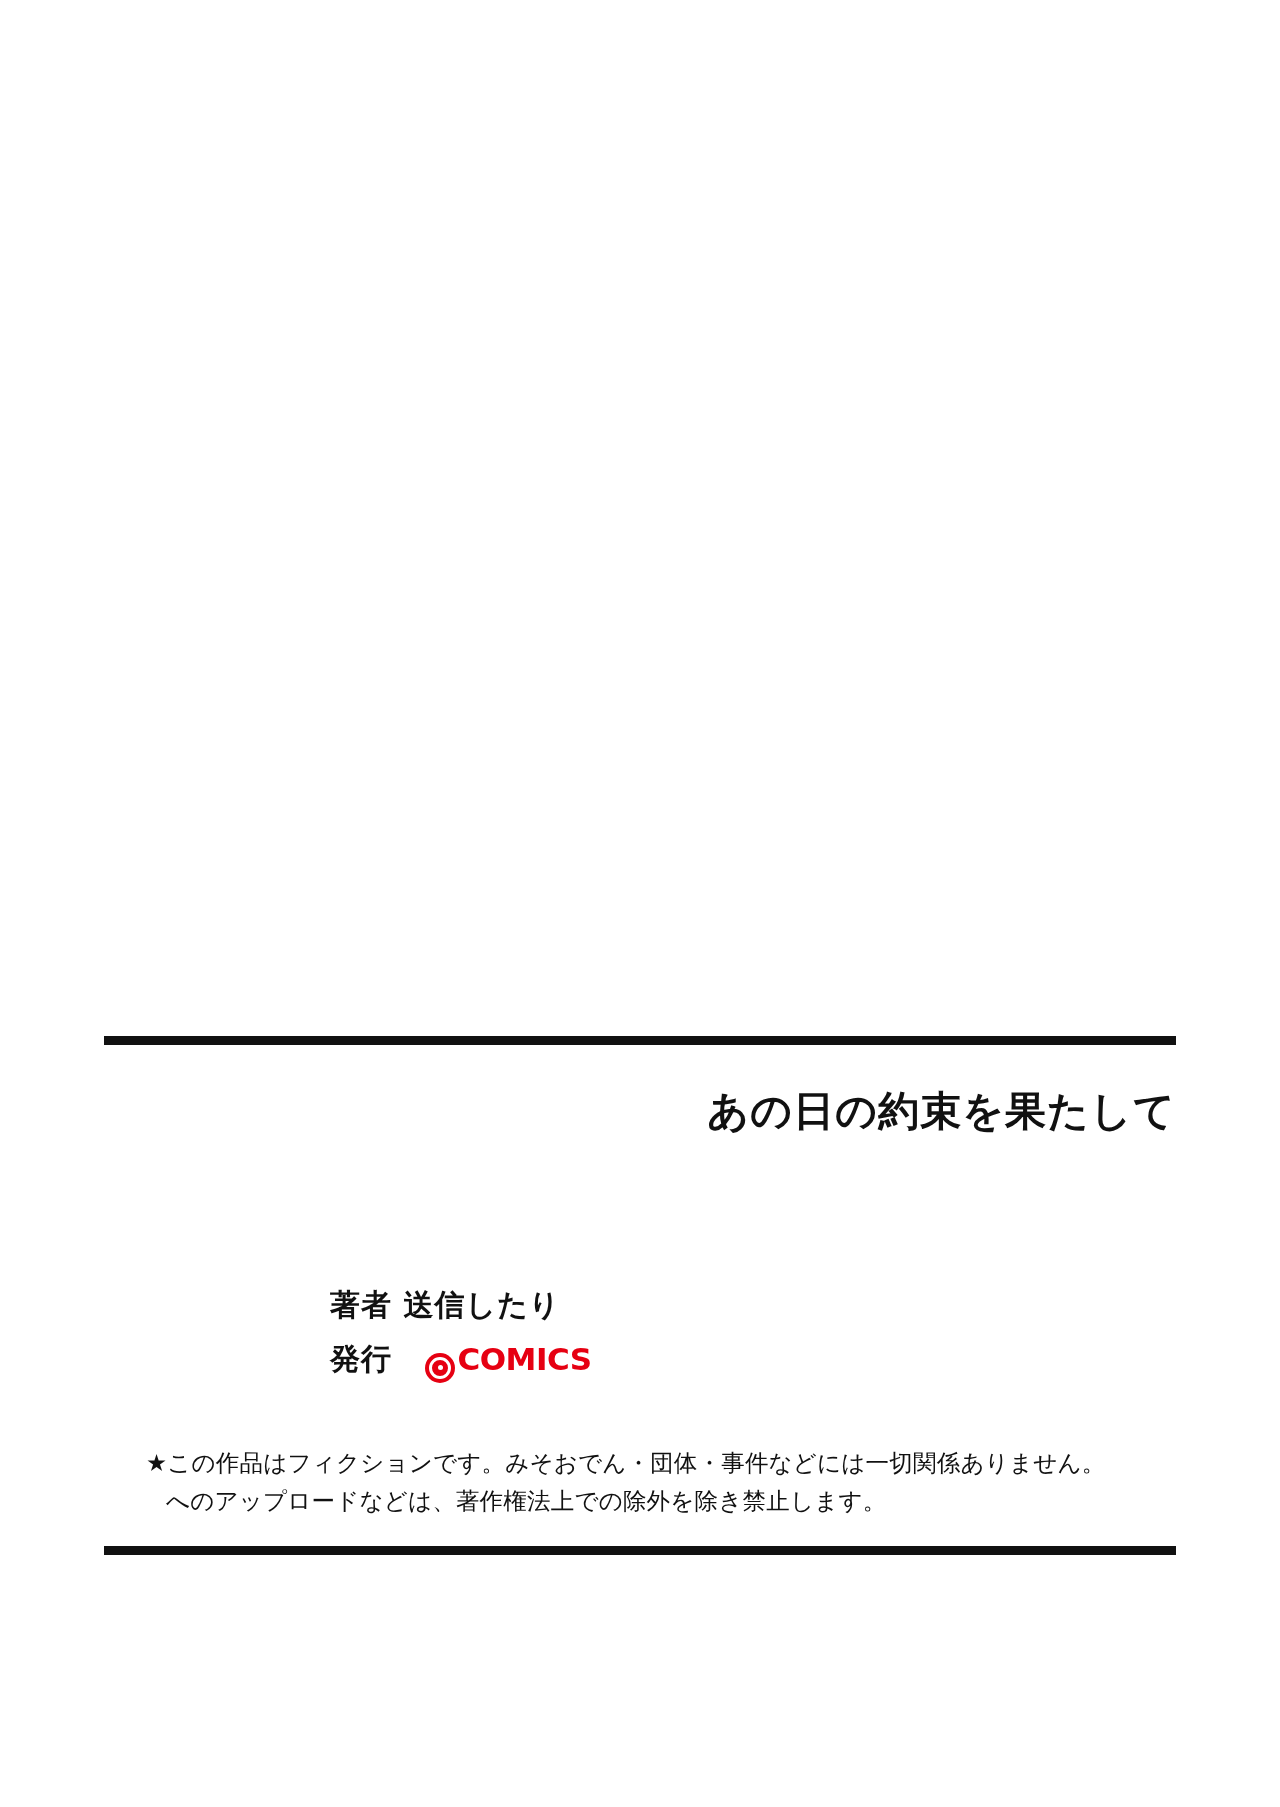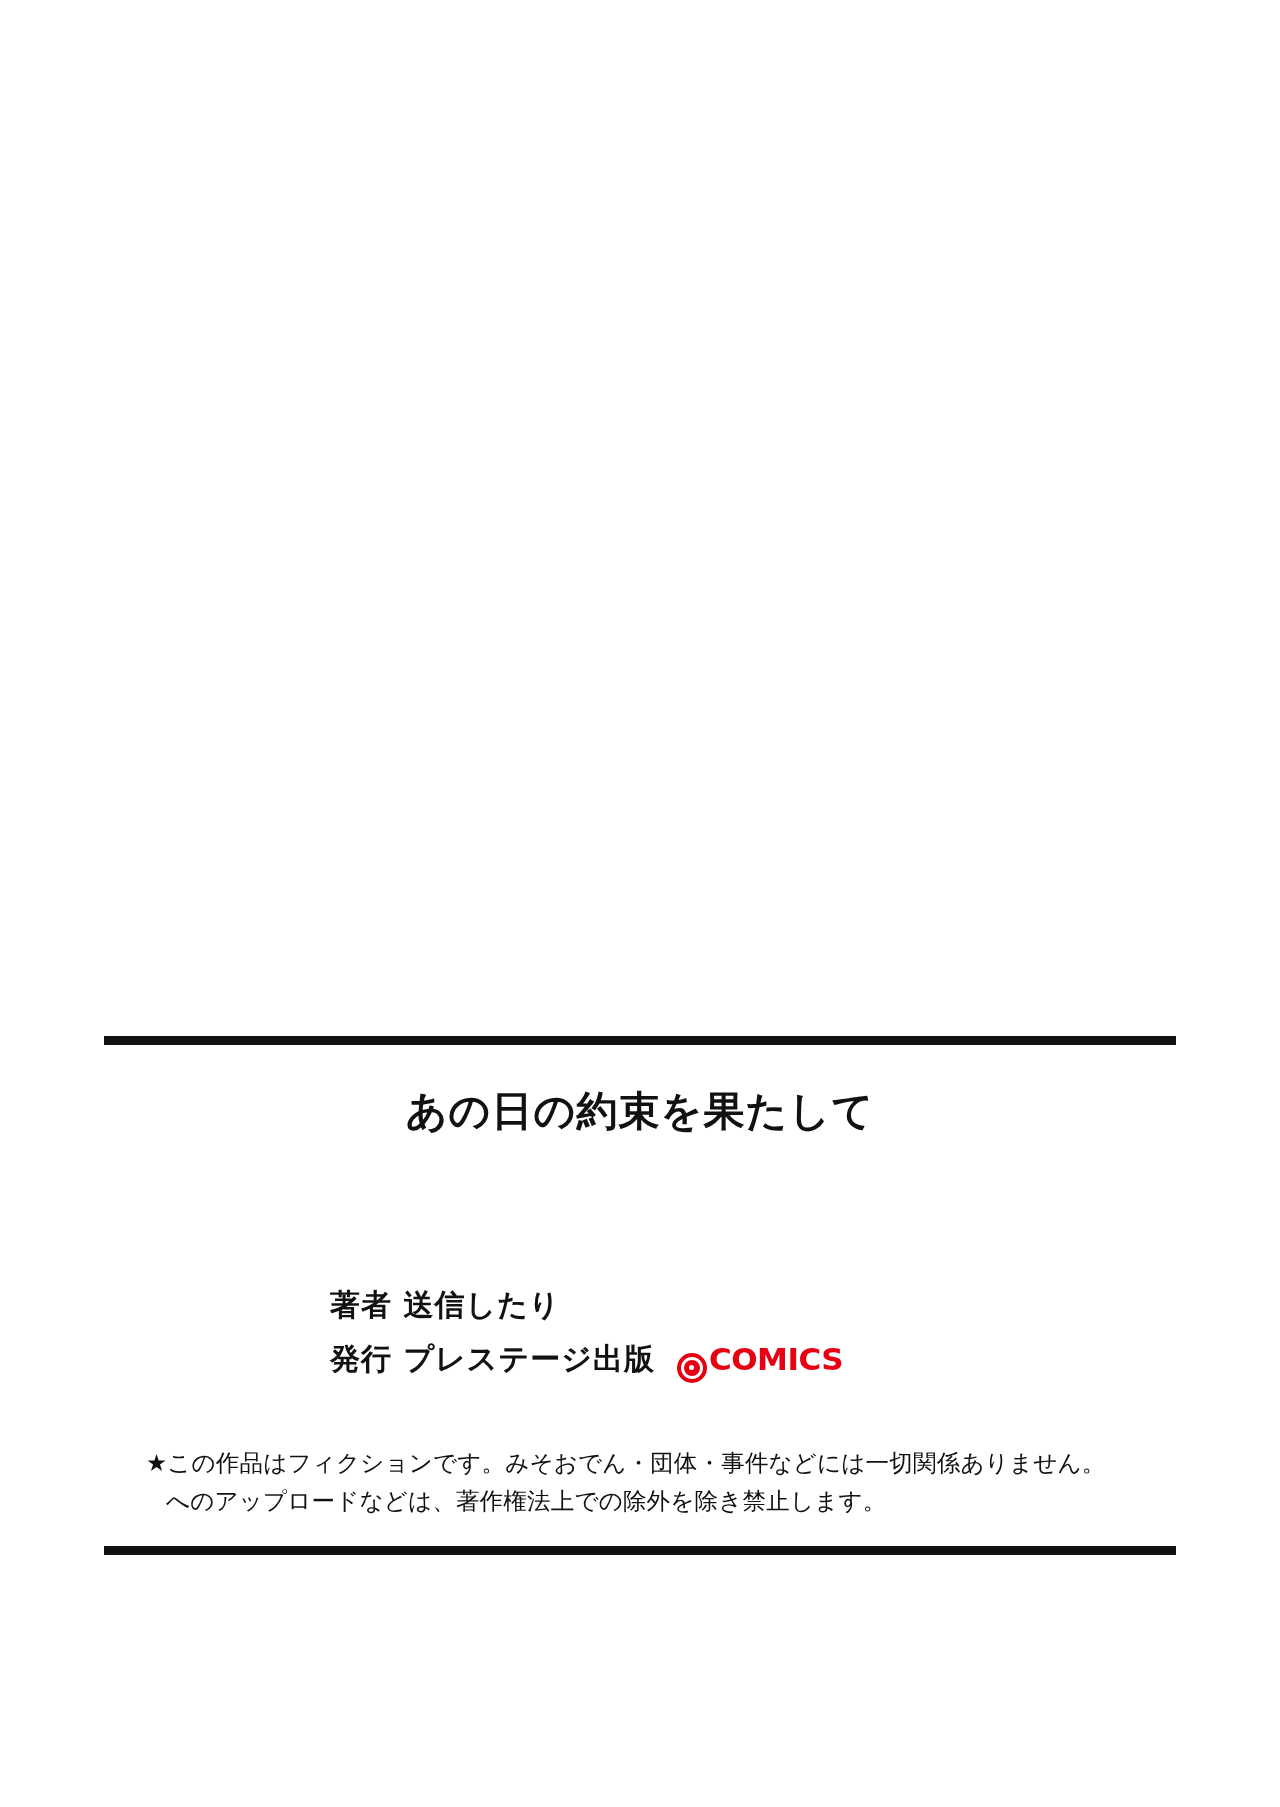--- a/index.html
+++ b/index.html
@@ -37,21 +37,21 @@
   }
 
   .rule-bottom {
     width: 100%;
     height: 9px;
     background: #111111;
     margin-top: 26px;
   }
 
   .work-title {
-    text-align: center;
+    text-align: right;
     font-size: 41px;
     line-height: 1.2;
     font-weight: 700;
     letter-spacing: 1px;
     margin-top: 42px;
     color: #111111;
     font-family: "DejaVu Sans", "Liberation Sans", sans-serif;
   }
 
   .credits {
@@ -153,21 +153,20 @@
 
     <div class="credits">
 
       <div class="credit-row author">
         <span class="label">著者 </span>
         <span class="value">送信したり</span>
       </div>
 
       <div class="credit-row publisher">
         <span class="label">発行 </span>
-        <span class="value">プレステージ出版</span>
         <span class="comics-logo">
           <span class="comics-mark">
             <span class="inner-ring">
               <span class="inner-dot"></span>
             </span>
           </span>
           <span class="comics-word">COMICS</span>
         </span>
       </div>
 

